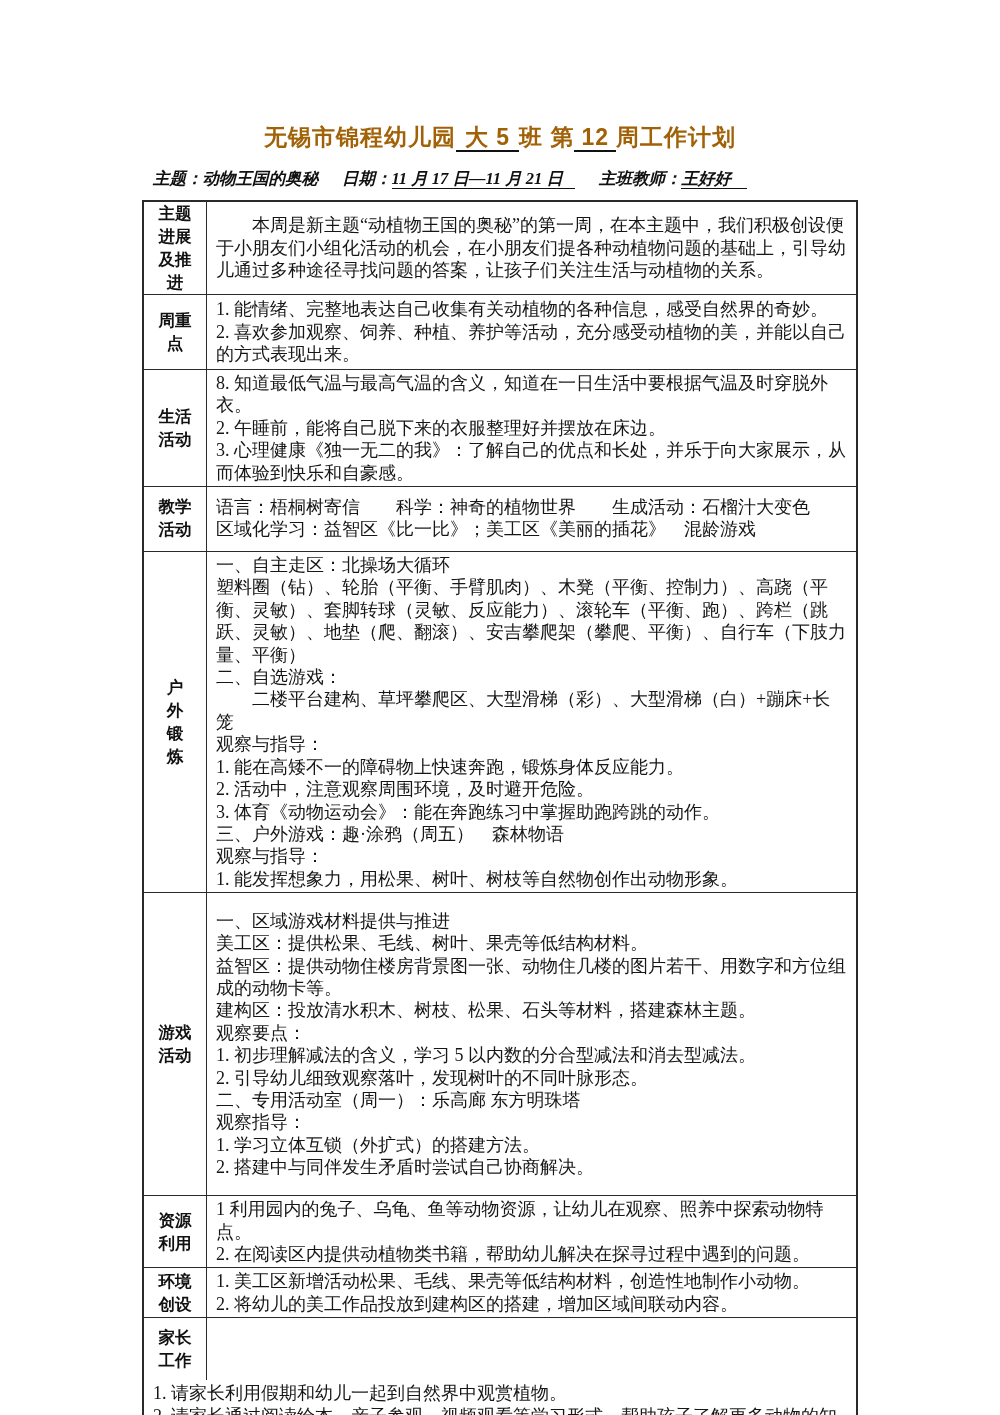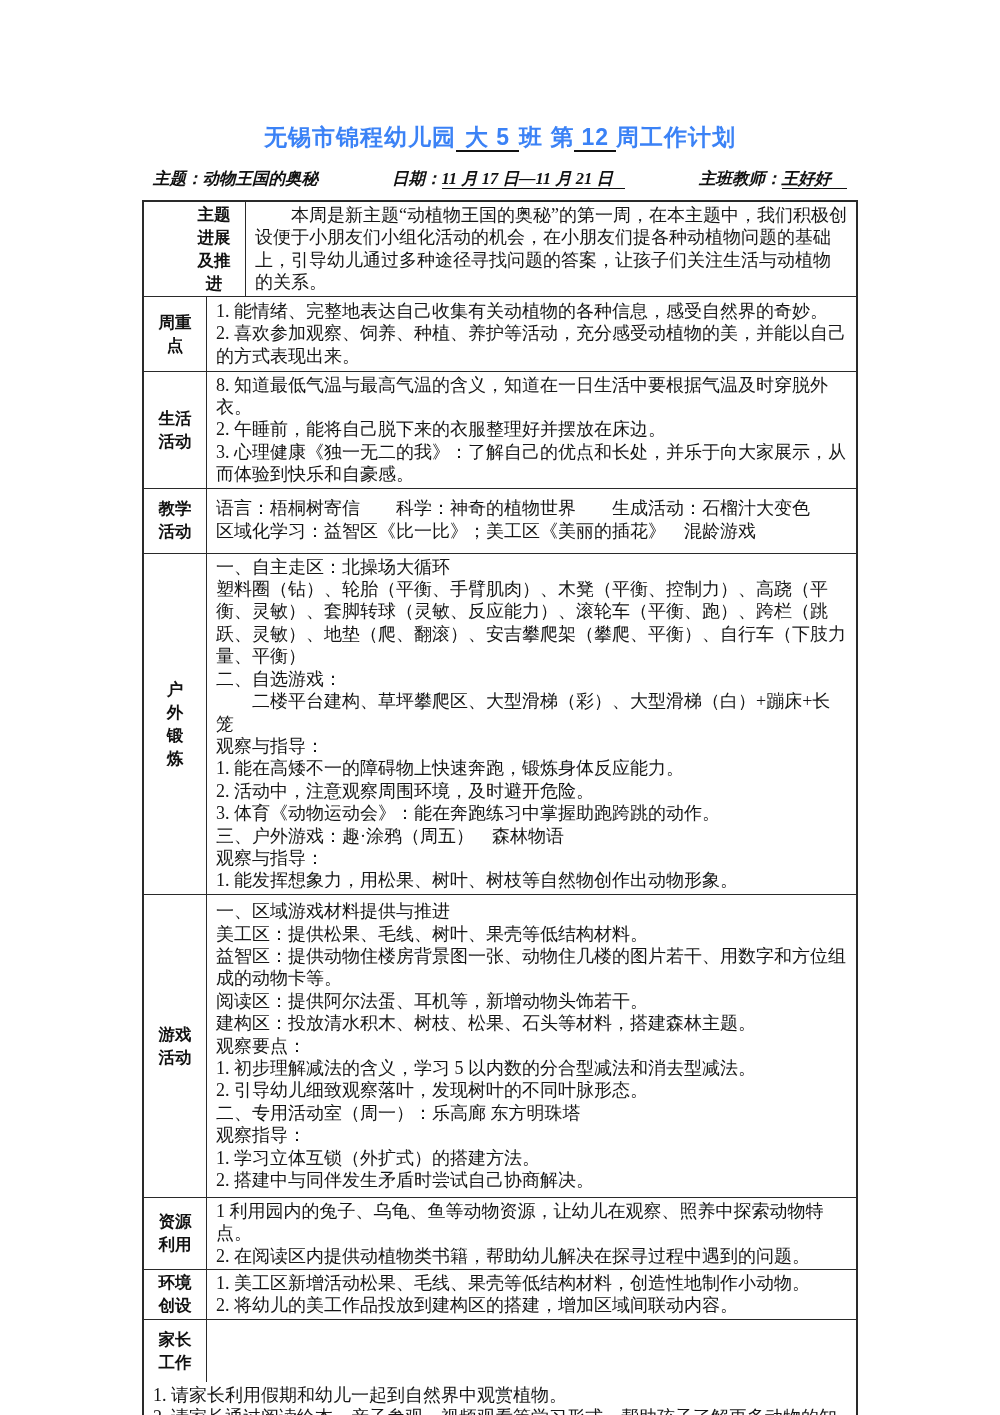--- a/index.html
+++ b/index.html
@@ -16,39 +16,39 @@
   .page {
     padding-top: 122px;
   }
   .title {
     margin: 0;
     text-align: center;
     font-family: "Liberation Sans", "DejaVu Sans", sans-serif;
     font-weight: bold;
     font-size: 23px;
     letter-spacing: 1px;
-    color: #3b82f6;
+    color: #a16207;
   }
   .u {
     border-bottom: 2px solid #111;
   }
   .title .u-class { padding: 0 9px; }
   .title .u-week  { padding: 0 7px; }
 
   .meta {
     width: 694px;
     margin: 15px auto 0;
     display: flex;
-    justify-content: space-between;
     align-items: baseline;
     font-weight: bold;
     font-style: italic;
     font-size: 16.5px;
     color: #111;
     white-space: nowrap;
+    gap: 24px;
   }
   .meta .u-date    { padding-right: 12px; border-bottom: 1.5px solid #111; }
   .meta .u-teacher { padding-right: 16px; border-bottom: 1.5px solid #111; }
 
   .plan-table {
     width: 712px;
     margin: 10px auto 0;
     border: 2px solid #2a2a2a;
   }
   .row {
@@ -80,21 +80,21 @@
     justify-content: center;
     font-size: 18px;
     line-height: 22.4px;
     color: #161616;
   }
   .line {
     white-space: pre-wrap;
     word-break: break-all;
   }
   
-  .row:nth-of-type(1) { min-height: 88px; padding-left: 39px; }
+  .row:nth-of-type(1) { min-height: 88px; }
   .row:nth-of-type(2) { min-height: 74px; }
   .row:nth-of-type(3) { min-height: 90px; }
   .row:nth-of-type(4) { min-height: 64px; font-family: Liberation Mono, monospace; }
   .row:nth-of-type(5) { min-height: 299px; }
   .row:nth-of-type(6) { min-height: 302px; }
   .row:nth-of-type(7) { min-height: 46px; }
   .row:nth-of-type(8) { min-height: 47px; justify-content: center; }
   .row:nth-of-type(9) { min-height: 66px; flex-direction: column; }
 </style>
 </head>
@@ -169,21 +169,20 @@
         </div>
   </div>
 
   <div class="row">
     <div class="hcell">游戏
 活动</div>
     <div class="ccell">
           <div class="line">一、区域游戏材料提供与推进</div>
           <div class="line">美工区：提供松果、毛线、树叶、果壳等低结构材料。</div>
           <div class="line">益智区：提供动物住楼房背景图一张、动物住几楼的图片若干、用数字和方位组成的动物卡等。</div>
-          <div class="line">阅读区：提供阿尔法蛋、耳机等，新增动物头饰若干。</div>
           <div class="line">建构区：投放清水积木、树枝、松果、石头等材料，搭建森林主题。</div>
           <div class="line">观察要点：</div>
           <div class="line">1. 初步理解减法的含义，学习 5 以内数的分合型减法和消去型减法。</div>
           <div class="line">2. 引导幼儿细致观察落叶，发现树叶的不同叶脉形态。</div>
           <div class="line">二、专用活动室（周一）：乐高廊 东方明珠塔</div>
           <div class="line">观察指导：</div>
           <div class="line">1. 学习立体互锁（外扩式）的搭建方法。</div>
           <div class="line">2. 搭建中与同伴发生矛盾时尝试自己协商解决。</div>
         </div>
   </div>

